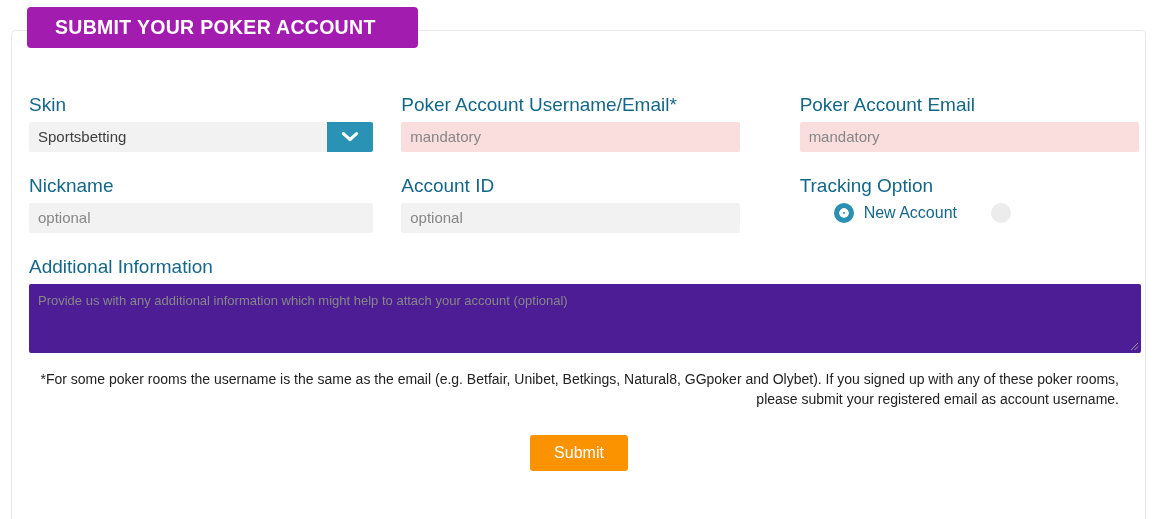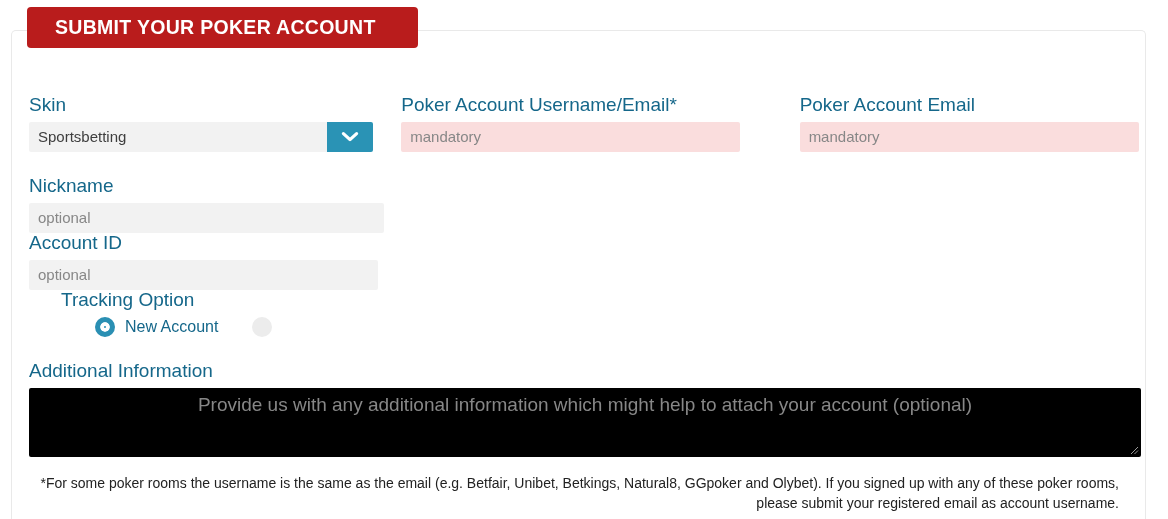--- a/index.html
+++ b/index.html
@@ -29,21 +29,21 @@
     box-sizing: border-box;
   }
 
   
   .header-tab {
     position: absolute;
     left: 27px;
     top: 7px;
     width: 391px;
     height: 41px;
-    background: #b91c1c;
+    background: #a21caf;
     border-radius: 4px;
     color: #ffffff;
     font-size: 19.5px;
     font-weight: bold;
     letter-spacing: 0.3px;
     display: flex;
     align-items: center;
     padding-left: 28px;
     box-sizing: border-box;
     z-index: 5;
@@ -155,43 +155,42 @@
     background: #ececec;
   }
   .radio-label {
     color: #15678a;
     font-size: 15.5px;
     white-space: nowrap;
   }
   .radio-item.first .radio-label { font-size: 16px; }
 
   
-  .row-2 { margin-top: 24px; flex-direction: column; }
+  .row-2 { margin-top: 24px; }
 
   
   .textarea-block { margin-top: 24px; }
   .ta-box {
     position: relative;
     width: 1112px;
   }
   .ta {
     width: 100%;
     height: 69px;
-    background: #000000;
+    background: #4c1d95;
     border: none;
     border-radius: 2px;
     color: #878787;
-    font-size: 19px;
+    font-size: 13px;
     font-family: "Liberation Sans", sans-serif;
     padding: 7px 9px;
     box-sizing: border-box;
     resize: none;
     display: block;
     line-height: 20px;
-    text-align: center;
   }
   .ta::placeholder { color: #878787; opacity: 1; }
   .resize-grip {
     position: absolute;
     right: 2px;
     bottom: 2px;
     width: 12px;
     height: 12px;
     pointer-events: none;
   }

